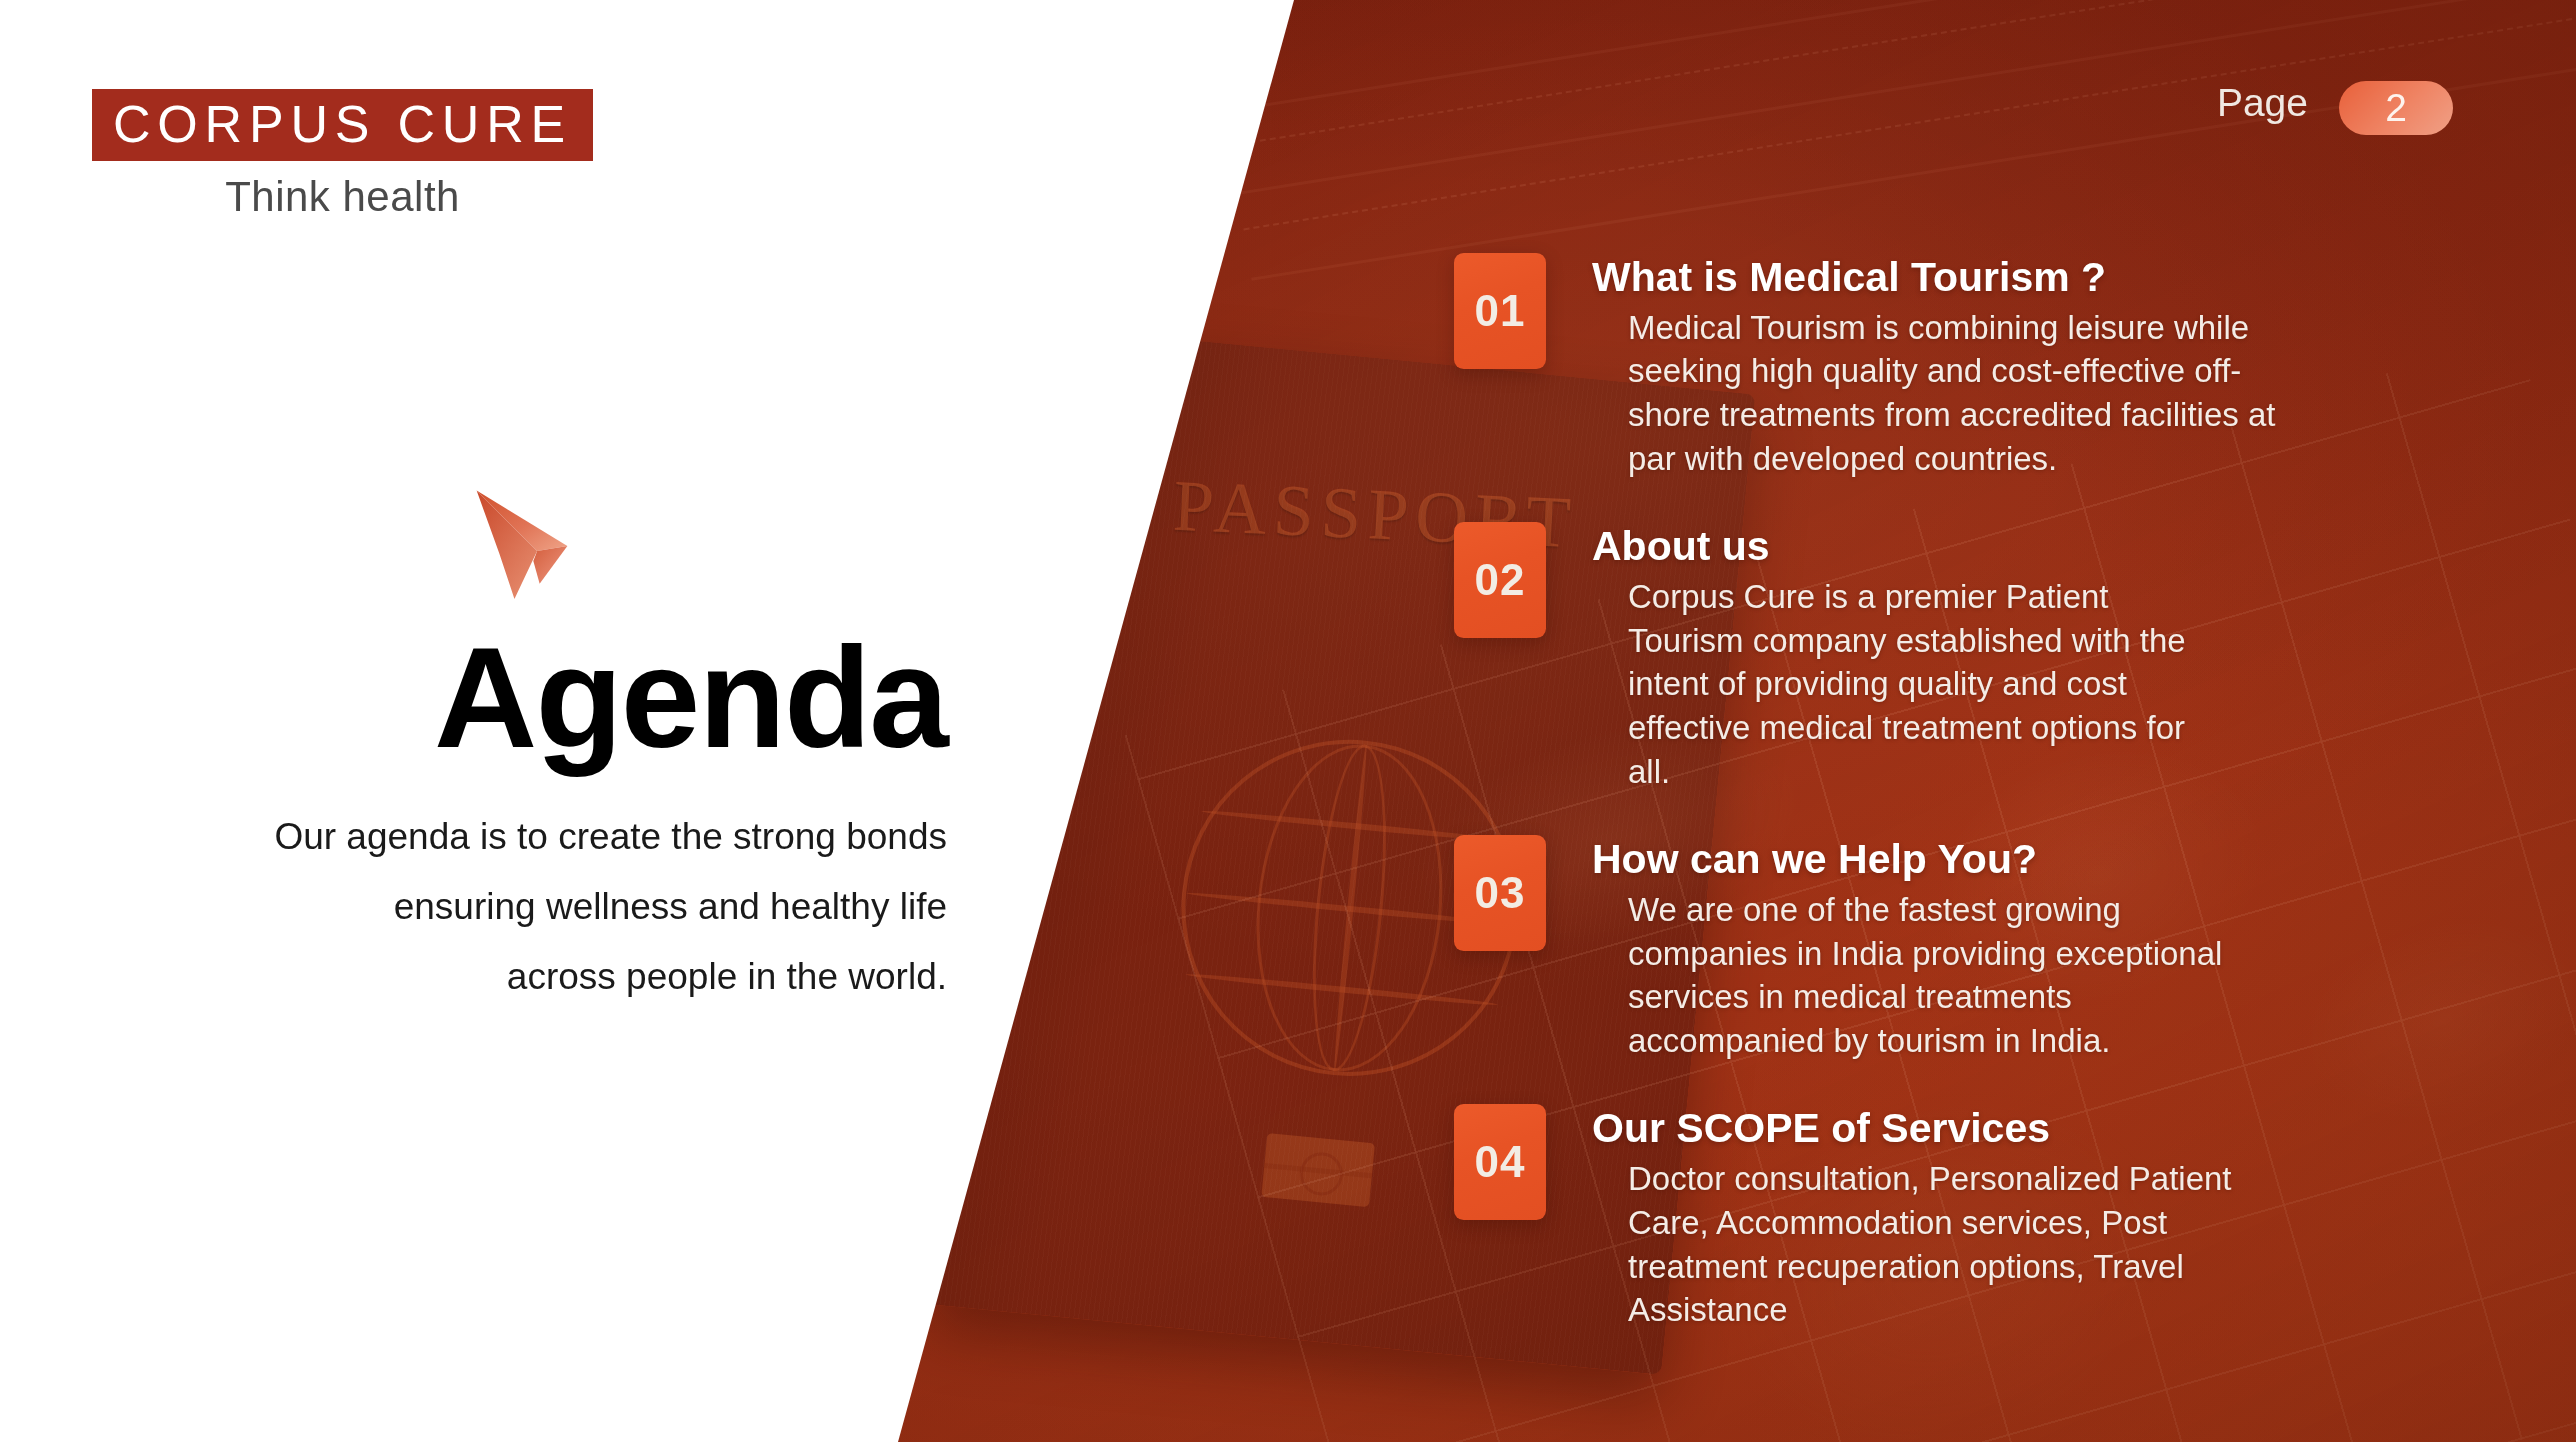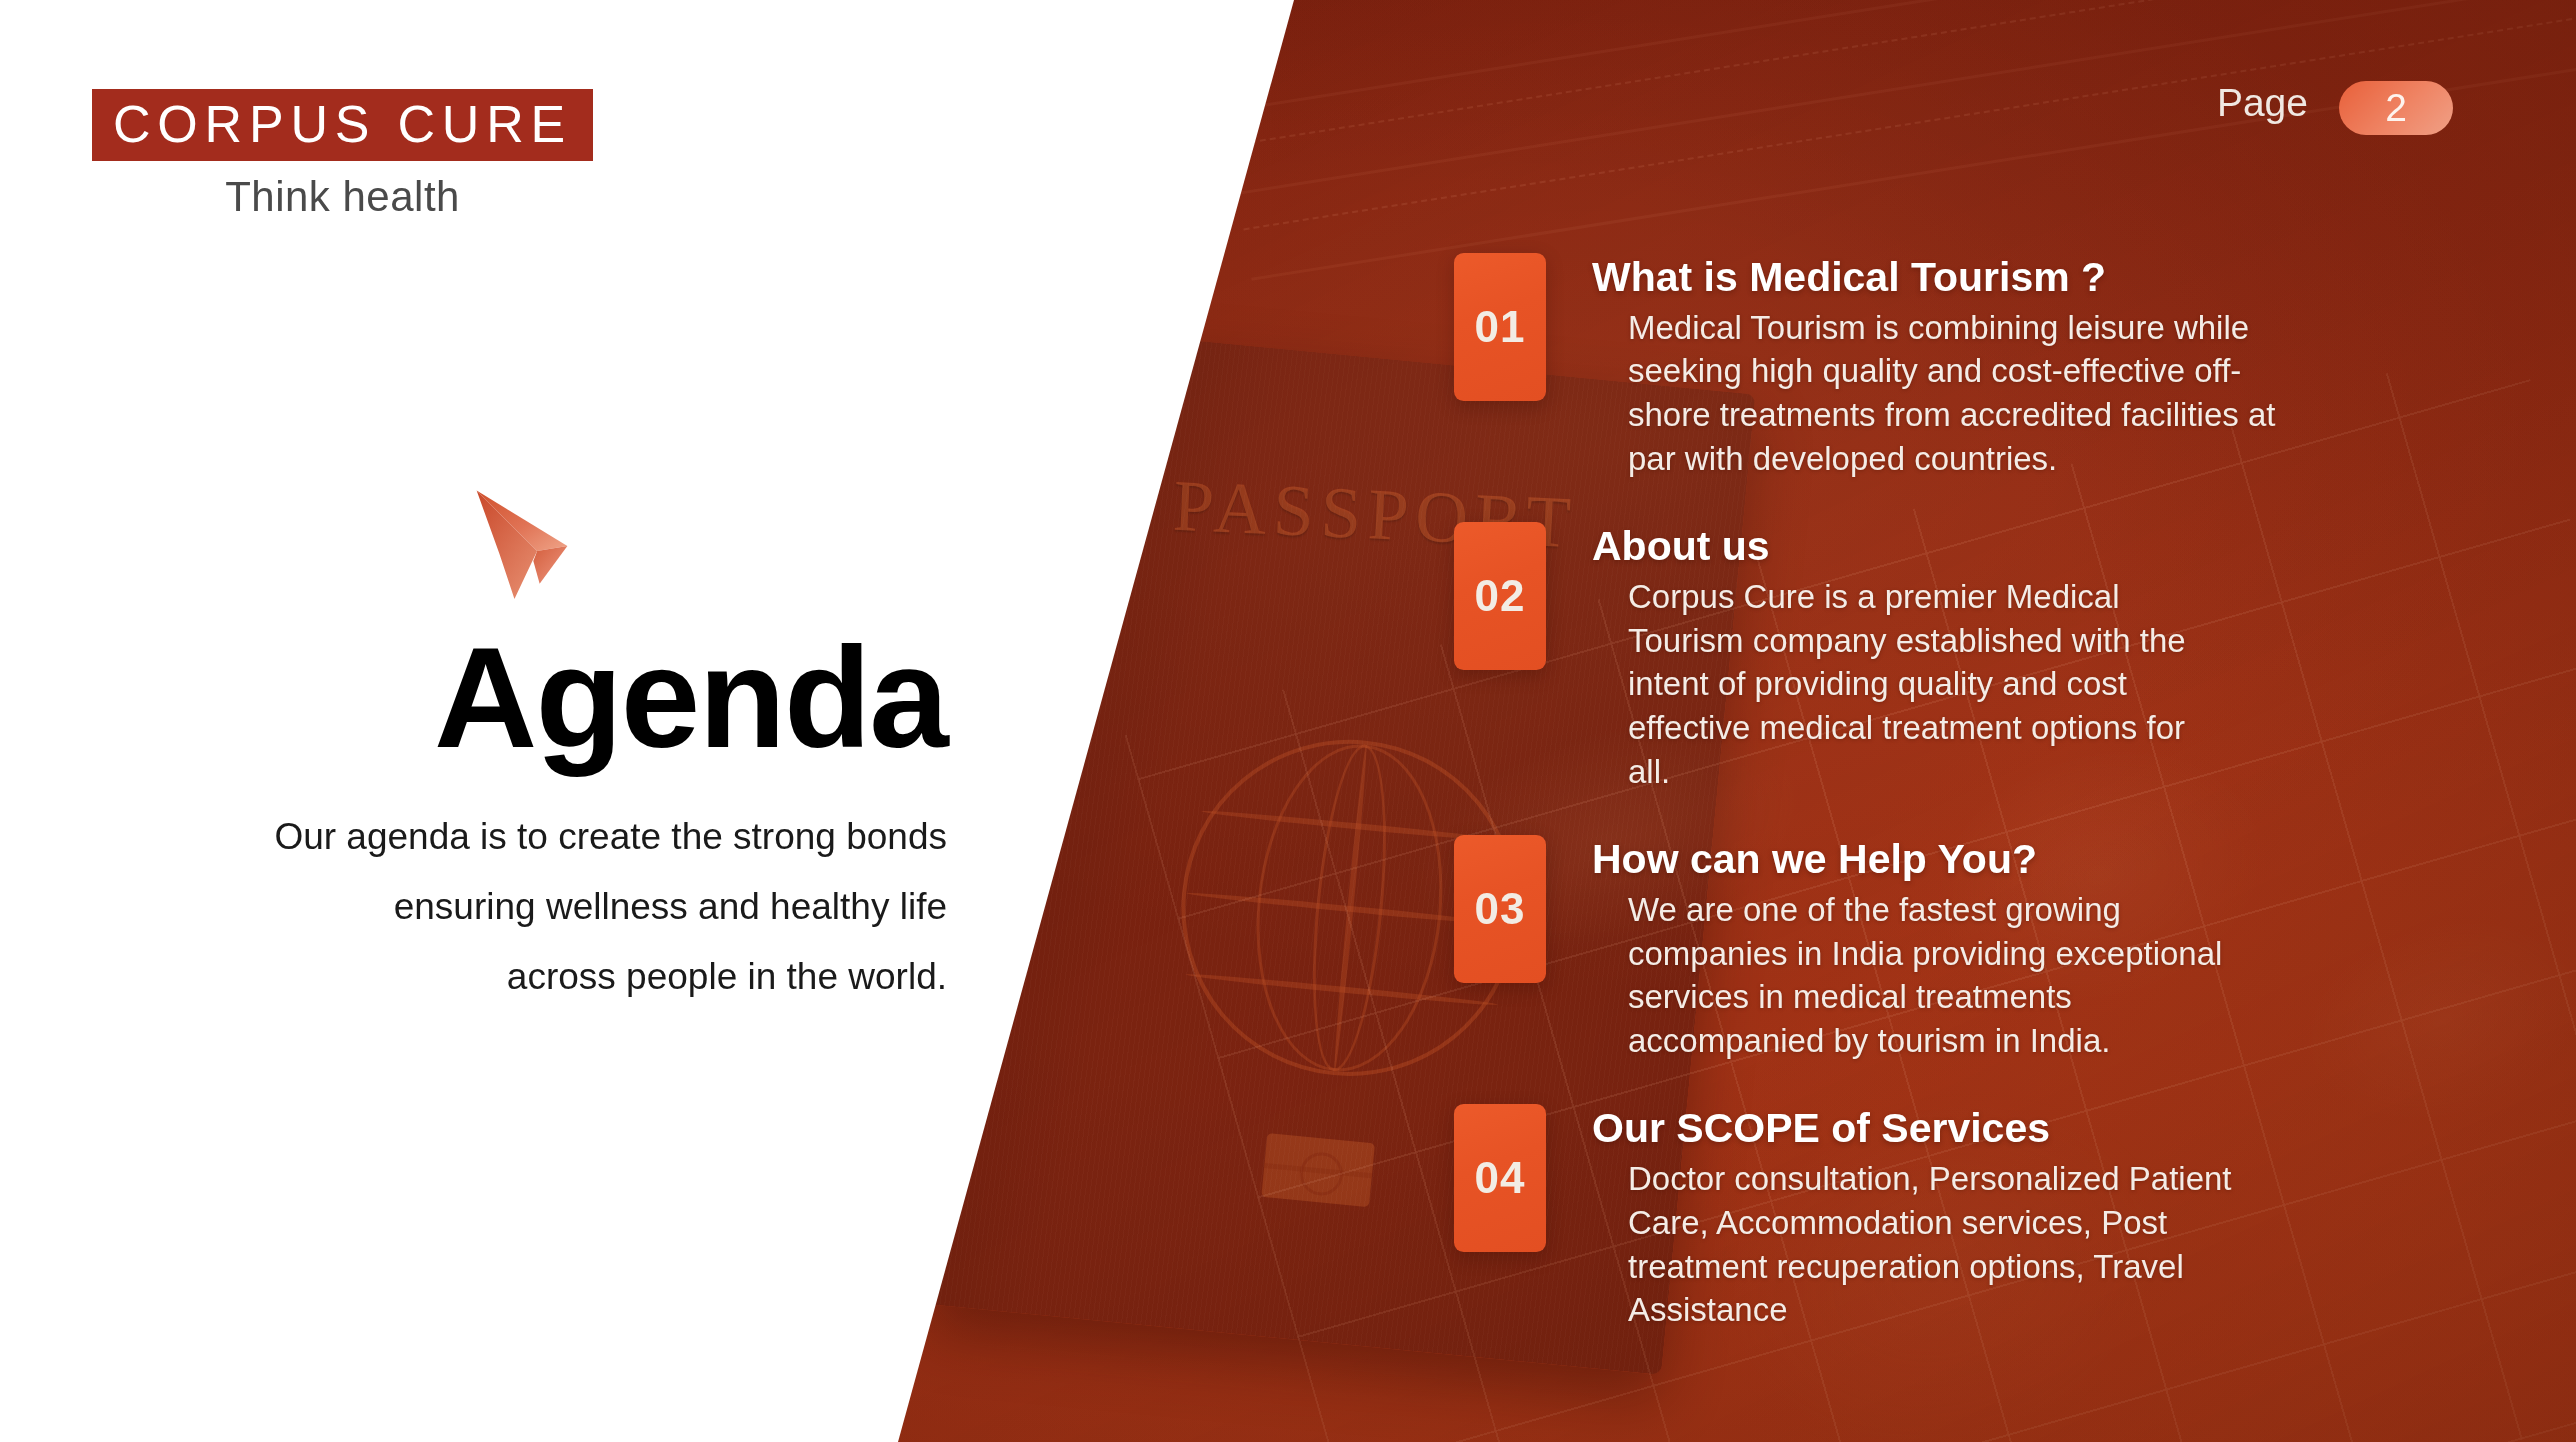--- a/index.html
+++ b/index.html
@@ -305,21 +305,21 @@
   .item {
     display: flex;
     align-items: flex-start;
     margin-bottom: 41px;
   }
   .item:last-child { margin-bottom: 0; }
 
   .num-tile {
     flex: 0 0 auto;
     width: 92px;
-    height: 148px;
+    height: 116px;
     border-radius: 9.7px;
     background: linear-gradient(160deg, #ec5a2a 0%, #e75325 40%, #e34f22 100%);
     box-shadow: 0 5.8px 17.4px rgba(60,14,4,0.30);
     display: flex;
     align-items: center;
     justify-content: center;
     color: #f2ece4;
     font-size: 44px;
     font-weight: 700;
     letter-spacing: 1px;
@@ -432,21 +432,21 @@
       <div class="item-text">
         <div class="item-title">What is Medical Tourism ?</div>
         <div class="item-body">Medical Tourism is combining leisure while seeking high quality and cost-effective off-shore treatments from accredited facilities at par with developed countries.</div>
       </div>
     </div>
 
     <div class="item item-02">
       <div class="num-tile">02</div>
       <div class="item-text">
         <div class="item-title">About us</div>
-        <div class="item-body">Corpus Cure is a premier Medical Tourism company established with the intent of providing quality and cost effective medical treatment options for all.</div>
+        <div class="item-body">Corpus Cure is a premier Patient Tourism company established with the intent of providing quality and cost effective medical treatment options for all.</div>
       </div>
     </div>
 
     <div class="item item-03">
       <div class="num-tile">03</div>
       <div class="item-text">
         <div class="item-title">How can we Help You?</div>
         <div class="item-body">We are one of the fastest growing companies in India providing exceptional services in medical treatments accompanied by tourism in India.</div>
       </div>
     </div>

